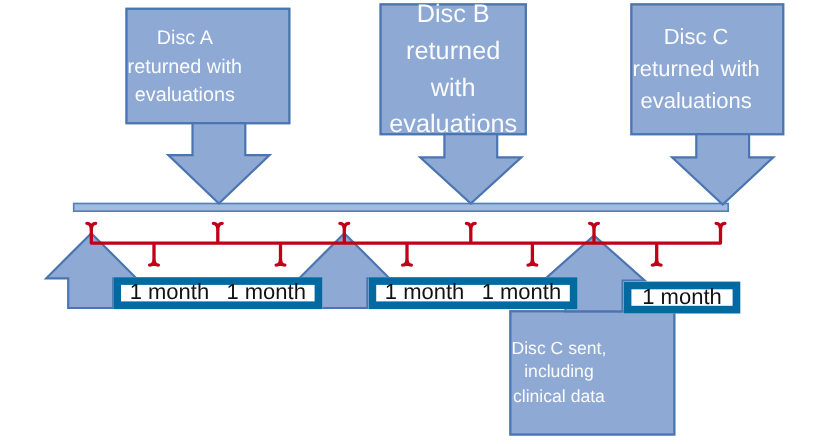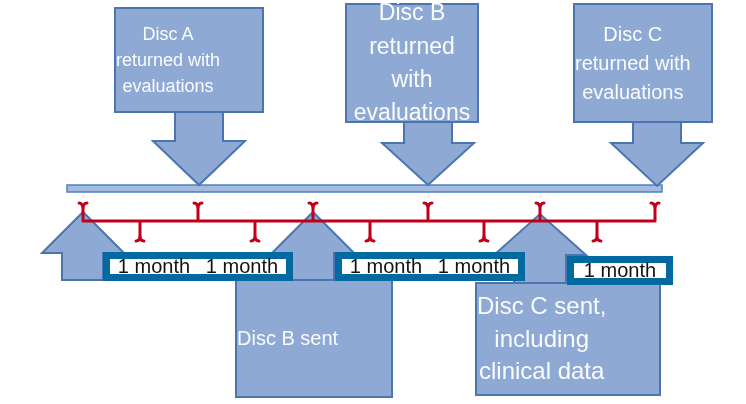--- a/index.html
+++ b/index.html
@@ -28,21 +28,21 @@
     text-align:center;
     color:var(--box-text);
     z-index:1;
   }
   .blue-box .txt{white-space:pre-line;}
   #retA{left:114px;top:7px;width:150px;height:106px;font-size:18px;line-height:1.45;}
   #retB{left:345px;top:3px;width:134px;height:120px;font-size:23px;line-height:1.45;}
   #retC{left:573px;top:3px;width:140px;height:120px;font-size:20px;line-height:1.45;}
   #sentA{left:5px;top:279px;width:157px;height:119px;font-size:20px;}
   #sentB{left:235px;top:279px;width:158px;height:119px;font-size:20px;}
-  #sentC{left:475px;top:282px;width:186px;height:114px;font-size:24px;line-height:1.35;}
+  #sentC{left:463px;top:282px;width:151px;height:114px;font-size:16px;line-height:1.35;}
   #shapes{
     position:absolute;left:0;top:0;width:746px;height:404px;
     z-index:2;
   }
   .month-box{
     position:absolute;
     background:#ffffff;
     border:7px solid #0369a1;
     box-sizing:border-box;
     display:flex;align-items:center;
@@ -69,23 +69,20 @@
     <div class="txt">Disc B
 returned with
 evaluations</div>
   </div>
   <div class="blue-box" id="retC">
     <div class="txt">Disc C
 returned with
 evaluations</div>
   </div>
 
-  <div class="blue-box" id="sentB">
-    <div class="txt">Disc B sent</div>
-  </div>
   <div class="blue-box" id="sentC">
     <div class="txt">Disc C sent,
 including
 clinical data</div>
   </div>
 
   <svg id="shapes" viewBox="0 0 746 404" xmlns="http://www.w3.org/2000/svg">
 
     <rect x="67" y="185" width="595" height="7" fill="#A3BBDE" stroke="#4F81BD" stroke-width="1.5"></rect>
 

